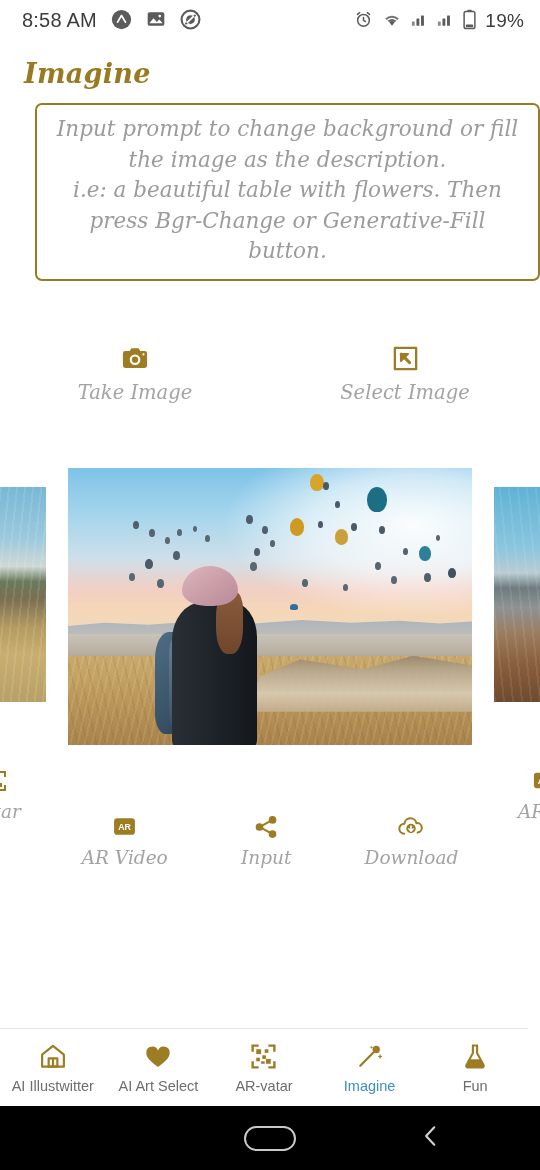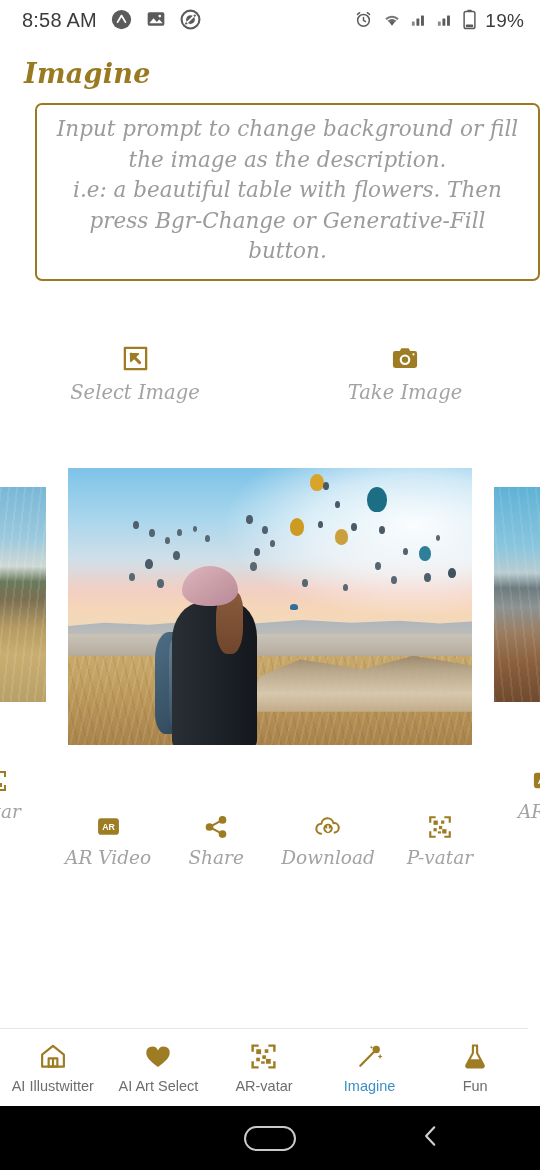--- a/index.html
+++ b/index.html
@@ -309,39 +309,39 @@
     <div class="prompt-box">
       <div class="prompt-text">Input prompt to change background or fill the image as the description.
 i.e: a beautiful table with flowers. Then press Bgr-Change or Generative-Fill button.</div>
     </div>
   </div>
 
   <div class="action-row">
 
     <div class="action-item">
       <span class="action-icon">
-        <svg width="29" height="29" viewBox="0 0 24 24" fill="none" stroke="#9d7c23" stroke-width="1.9">
-          <path d="M3.2 3.2 H20.8 V20.8 H3.2 Z" stroke-linejoin="round"></path>
-          <path d="M15.4 15.4 L8.4 8.4" stroke-width="2.4" stroke-linecap="round"></path>
-          <path d="M8.2 14.2 L8.2 8.2 L14.2 8.2 Z" fill="#9d7c23" stroke="#9d7c23" stroke-width="1.6" stroke-linejoin="round"></path>
-        </svg>
-      </span>
-      <span class="action-label">Select Image</span>
-    </div>
-
-    <div class="action-item">
-      <span class="action-icon">
         <svg width="30" height="29" viewBox="0 0 24 24" fill="#9d7c23">
           <path d="M9 3.6 h6 l1.3 2.2 H20 a2 2 0 0 1 2 2 v10 a2 2 0 0 1-2 2 H4 a2 2 0 0 1-2-2 v-10 a2 2 0 0 1 2-2 h3.7 Z"></path>
           <circle cx="12" cy="13" r="4.4" fill="#ffffff"></circle>
           <circle cx="12" cy="13" r="2.6" fill="#9d7c23"></circle>
           <circle cx="19" cy="8.6" r=".9" fill="#ffffff"></circle>
         </svg>
       </span>
       <span class="action-label">Take Image</span>
+    </div>
+
+    <div class="action-item">
+      <span class="action-icon">
+        <svg width="29" height="29" viewBox="0 0 24 24" fill="none" stroke="#9d7c23" stroke-width="1.9">
+          <path d="M3.2 3.2 H20.8 V20.8 H3.2 Z" stroke-linejoin="round"></path>
+          <path d="M15.4 15.4 L8.4 8.4" stroke-width="2.4" stroke-linecap="round"></path>
+          <path d="M8.2 14.2 L8.2 8.2 L14.2 8.2 Z" fill="#9d7c23" stroke="#9d7c23" stroke-width="1.6" stroke-linejoin="round"></path>
+        </svg>
+      </span>
+      <span class="action-label">Select Image</span>
     </div>
 
   </div>
 
   <div class="carousel">
 
     <div class="slide-side left">
       <div class="side-a"></div>
     </div>
 
@@ -446,48 +446,34 @@
 
       <div class="tool-item">
         <span class="tool-icon">
           <svg width="26" height="26" viewBox="0 0 24 24" fill="none" stroke="#9d7c23" stroke-width="1.9">
             <circle cx="18" cy="5.5" r="2.6" fill="#9d7c23"></circle>
             <circle cx="6" cy="12" r="2.6" fill="#9d7c23"></circle>
             <circle cx="18" cy="18.5" r="2.6" fill="#9d7c23"></circle>
             <path d="M8.4 10.8 L15.6 6.8 M8.4 13.2 L15.6 17.2" stroke-linecap="round"></path>
           </svg>
         </span>
-        <span class="tool-label">Share</span>
+        <span class="tool-label">Input</span>
       </div>
 
       <div class="tool-item">
         <span class="tool-icon">
           <svg width="28" height="26" viewBox="0 0 26 22" fill="none" stroke="#9d7c23" stroke-width="1.9" stroke-linecap="round" stroke-linejoin="round">
             <path d="M6.6 17.2 A4.6 4.6 0 0 1 6.9 8 A5.6 5.6 0 0 1 18 7.4 A4.4 4.4 0 0 1 19.2 16.2"></path>
             <circle cx="13" cy="12.4" r="4.4" fill="#9d7c23" stroke="none"></circle>
             <path d="M13 10.1 V14.6 M11.1 12.8 L13 14.8 L14.9 12.8" stroke="#ffffff" stroke-width="1.5"></path>
           </svg>
         </span>
         <span class="tool-label">Download</span>
       </div>
 
-      <div class="tool-item">
-        <span class="tool-icon">
-          <svg width="26" height="26" viewBox="0 0 24 24" fill="#9d7c23">
-            <path d="M2 2h6v2H4v4H2V2Zm14 0h6v6h-2V4h-4V2ZM2 16h2v4h4v2H2v-6Zm18 0h2v6h-6v-2h4v-4Z"></path>
-            <rect x="6" y="6" width="4" height="4"></rect>
-              <rect x="13" y="6" width="3" height="3"></rect>
-            <rect x="6" y="13" width="3" height="3"></rect>
-              <rect x="11" y="11" width="3" height="3"></rect>
-            <rect x="14" y="14" width="4" height="4"></rect>
-              <rect x="10" y="16" width="3" height="2"></rect>
-          </svg>
-        </span>
-        <span class="tool-label">P-vatar</span>
-      </div>
     </div>
   </div>
 
   <div class="bottom-nav">
 
     <div class="nav-item">
       <span class="nav-icon">
         <svg width="30" height="29" viewBox="0 0 24 24" fill="none" stroke="#9d7c23" stroke-width="1.8" stroke-linejoin="round">
           <path d="M3 10.4 L12 3.2 L21 10.4 V20.4 H3 Z"></path>
           <rect x="8.4" y="13.6" width="7.2" height="6.8"></rect>

